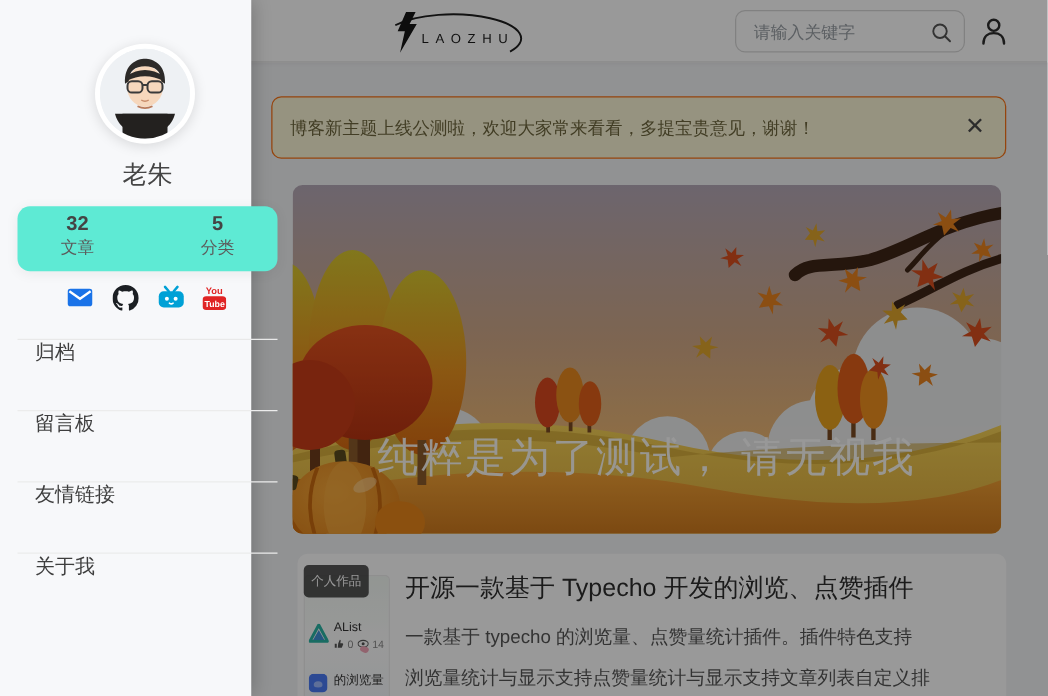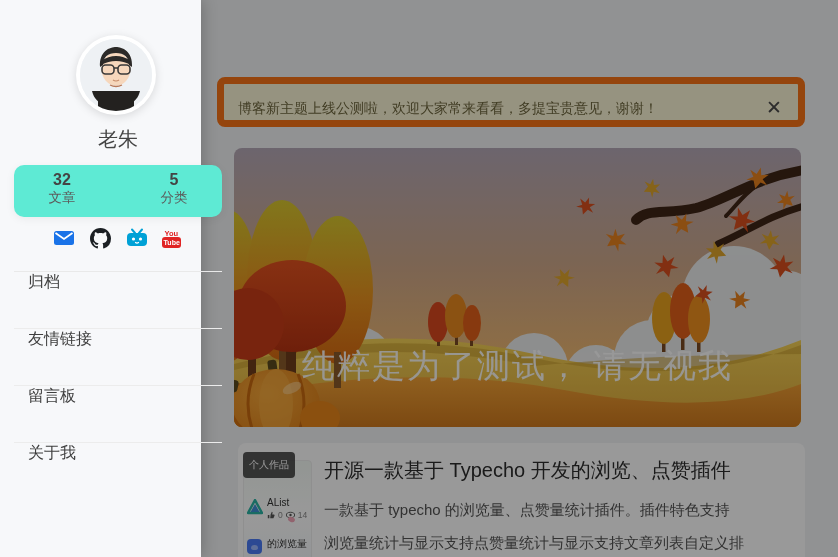--- a/index.html
+++ b/index.html
@@ -15,21 +15,21 @@
 
   .search-box { position:absolute; left:588px; top:8px; width:184px; height:34px;
                 border:1px solid #d8d8d8; border-radius:8px; background:#fff; }
   .search-box input { position:absolute; left:14px; top:0; width:130px; height:32px; border:none; outline:none;
                 background:transparent; font-size:13.5px; color:#333; font-family:inherit; }
   .search-box input::placeholder { color:#9aa0a6; }
   .search-icon { position:absolute; right:9px; top:8px; }
   .user-icon { position:absolute; left:782px; top:12px; cursor:pointer; }
 
   .notice { position:absolute; left:217px; top:77px; width:588px; height:50px;
-            background:#fbf5d6; border:7px solid #f97316; border-radius:8px; }
+            background:#fbf5d6; border:1px solid #f97316; border-radius:8px; }
   .notice-text { position:absolute; left:14px; top:0; line-height:48px; font-size:14px; color:#6e673e; white-space:nowrap; }
   .notice-close { position:absolute; right:16px; top:0; line-height:48px; font-size:19px; color:#4a4a4a; cursor:pointer; }
 
   .banner { position:absolute; left:234px; top:148px; width:567px; height:279px; border-radius:8px; overflow:hidden; }
   .banner svg { display:block; width:100%; height:100%; }
   .banner-caption { position:absolute; left:0; top:196px; width:100%; text-align:center;
                     font-size:33px; letter-spacing:2px; color:rgba(255,255,255,.93); white-space:nowrap; }
 
   .article-card { position:absolute; left:238px; top:443px; width:567px; height:145px; background:#fff; border-radius:8px; }
   .thumb { position:absolute; left:5px; top:17px; width:69px; height:124px; border-radius:4px; overflow:hidden;
@@ -72,20 +72,40 @@
   .menu-item.bordered { border-bottom:1px solid #ececec; margin:0 14px 0 14px; padding-left:14px; }
   
   .menu-wrap { position:absolute; left:14px; top:272px; width:208px; }
   .menu-wrap .menu-item { padding-left:14px; }
 </style>
 </head>
 <body>
 
 <div class="main-page">
 
+  <div class="header">
+    <svg class="logo" viewBox="0 0 118 46">
+      <path d="M8 18 A54 19 0 1 1 104 40" fill="none" stroke="#1e1e1e" stroke-width="1.6"></path>
+      <polygon points="17,7 25,7 20,17 26,17 12,41 16,23 10,23" fill="#161616"></polygon>
+      <text x="30" y="33" font-size="11" letter-spacing="5.5" fill="#1b1b1b">LAOZHU</text>
+    </svg>
+
+    <div class="search-box">
+      <input type="text" placeholder="请输入关键字" style="">
+      <svg class="search-icon" width="18" height="18" viewBox="0 0 18 18">
+        <circle cx="8" cy="8" r="5.4" fill="none" stroke="#555" stroke-width="1.5"></circle>
+        <line x1="12.2" y1="12.2" x2="16" y2="16" stroke="#555" stroke-width="1.5" stroke-linecap="round"></line>
+      </svg>
+    </div>
+
+    <svg class="user-icon" width="26" height="26" viewBox="0 0 24 24">
+      <circle cx="12" cy="7.6" r="4.1" fill="none" stroke="#2d2d2d" stroke-width="1.8"></circle>
+      <path d="M4.4 21 C4.4 15.2 8.2 13.4 12 13.4 C15.8 13.4 19.6 15.2 19.6 21" fill="none" stroke="#2d2d2d" stroke-width="1.8" stroke-linecap="round"></path>
+    </svg>
+  </div>
 
   <div class="notice">
     <span class="notice-text">博客新主题上线公测啦，欢迎大家常来看看，多提宝贵意见，谢谢！</span>
     <span class="notice-close">✕</span>
   </div>
 
   <div class="banner">
     <svg viewBox="0 0 567 279" preserveAspectRatio="none">
       <defs>
         <linearGradient id="sky" x1="0" y1="0" x2="0" y2="1">
@@ -310,23 +330,23 @@
     </span>
   </div>
 
   <div class="side-divider"></div>
 
   <div class="menu-wrap">
     <div class="menu-item bordered" style="margin:0;">
       <span>归档</span>
     </div>
     <div class="menu-item bordered" style="margin:0;">
+      <span>留言板</span>
+    </div>
+    <div class="menu-item bordered" style="margin:0;">
       <span>友情链接</span>
-    </div>
-    <div class="menu-item bordered" style="margin:0;">
-      <span>留言板</span>
     </div>
     <div class="menu-item">
       <span>关于我</span>
     </div>
   </div>
 
 </div>
 
 </body></html>

